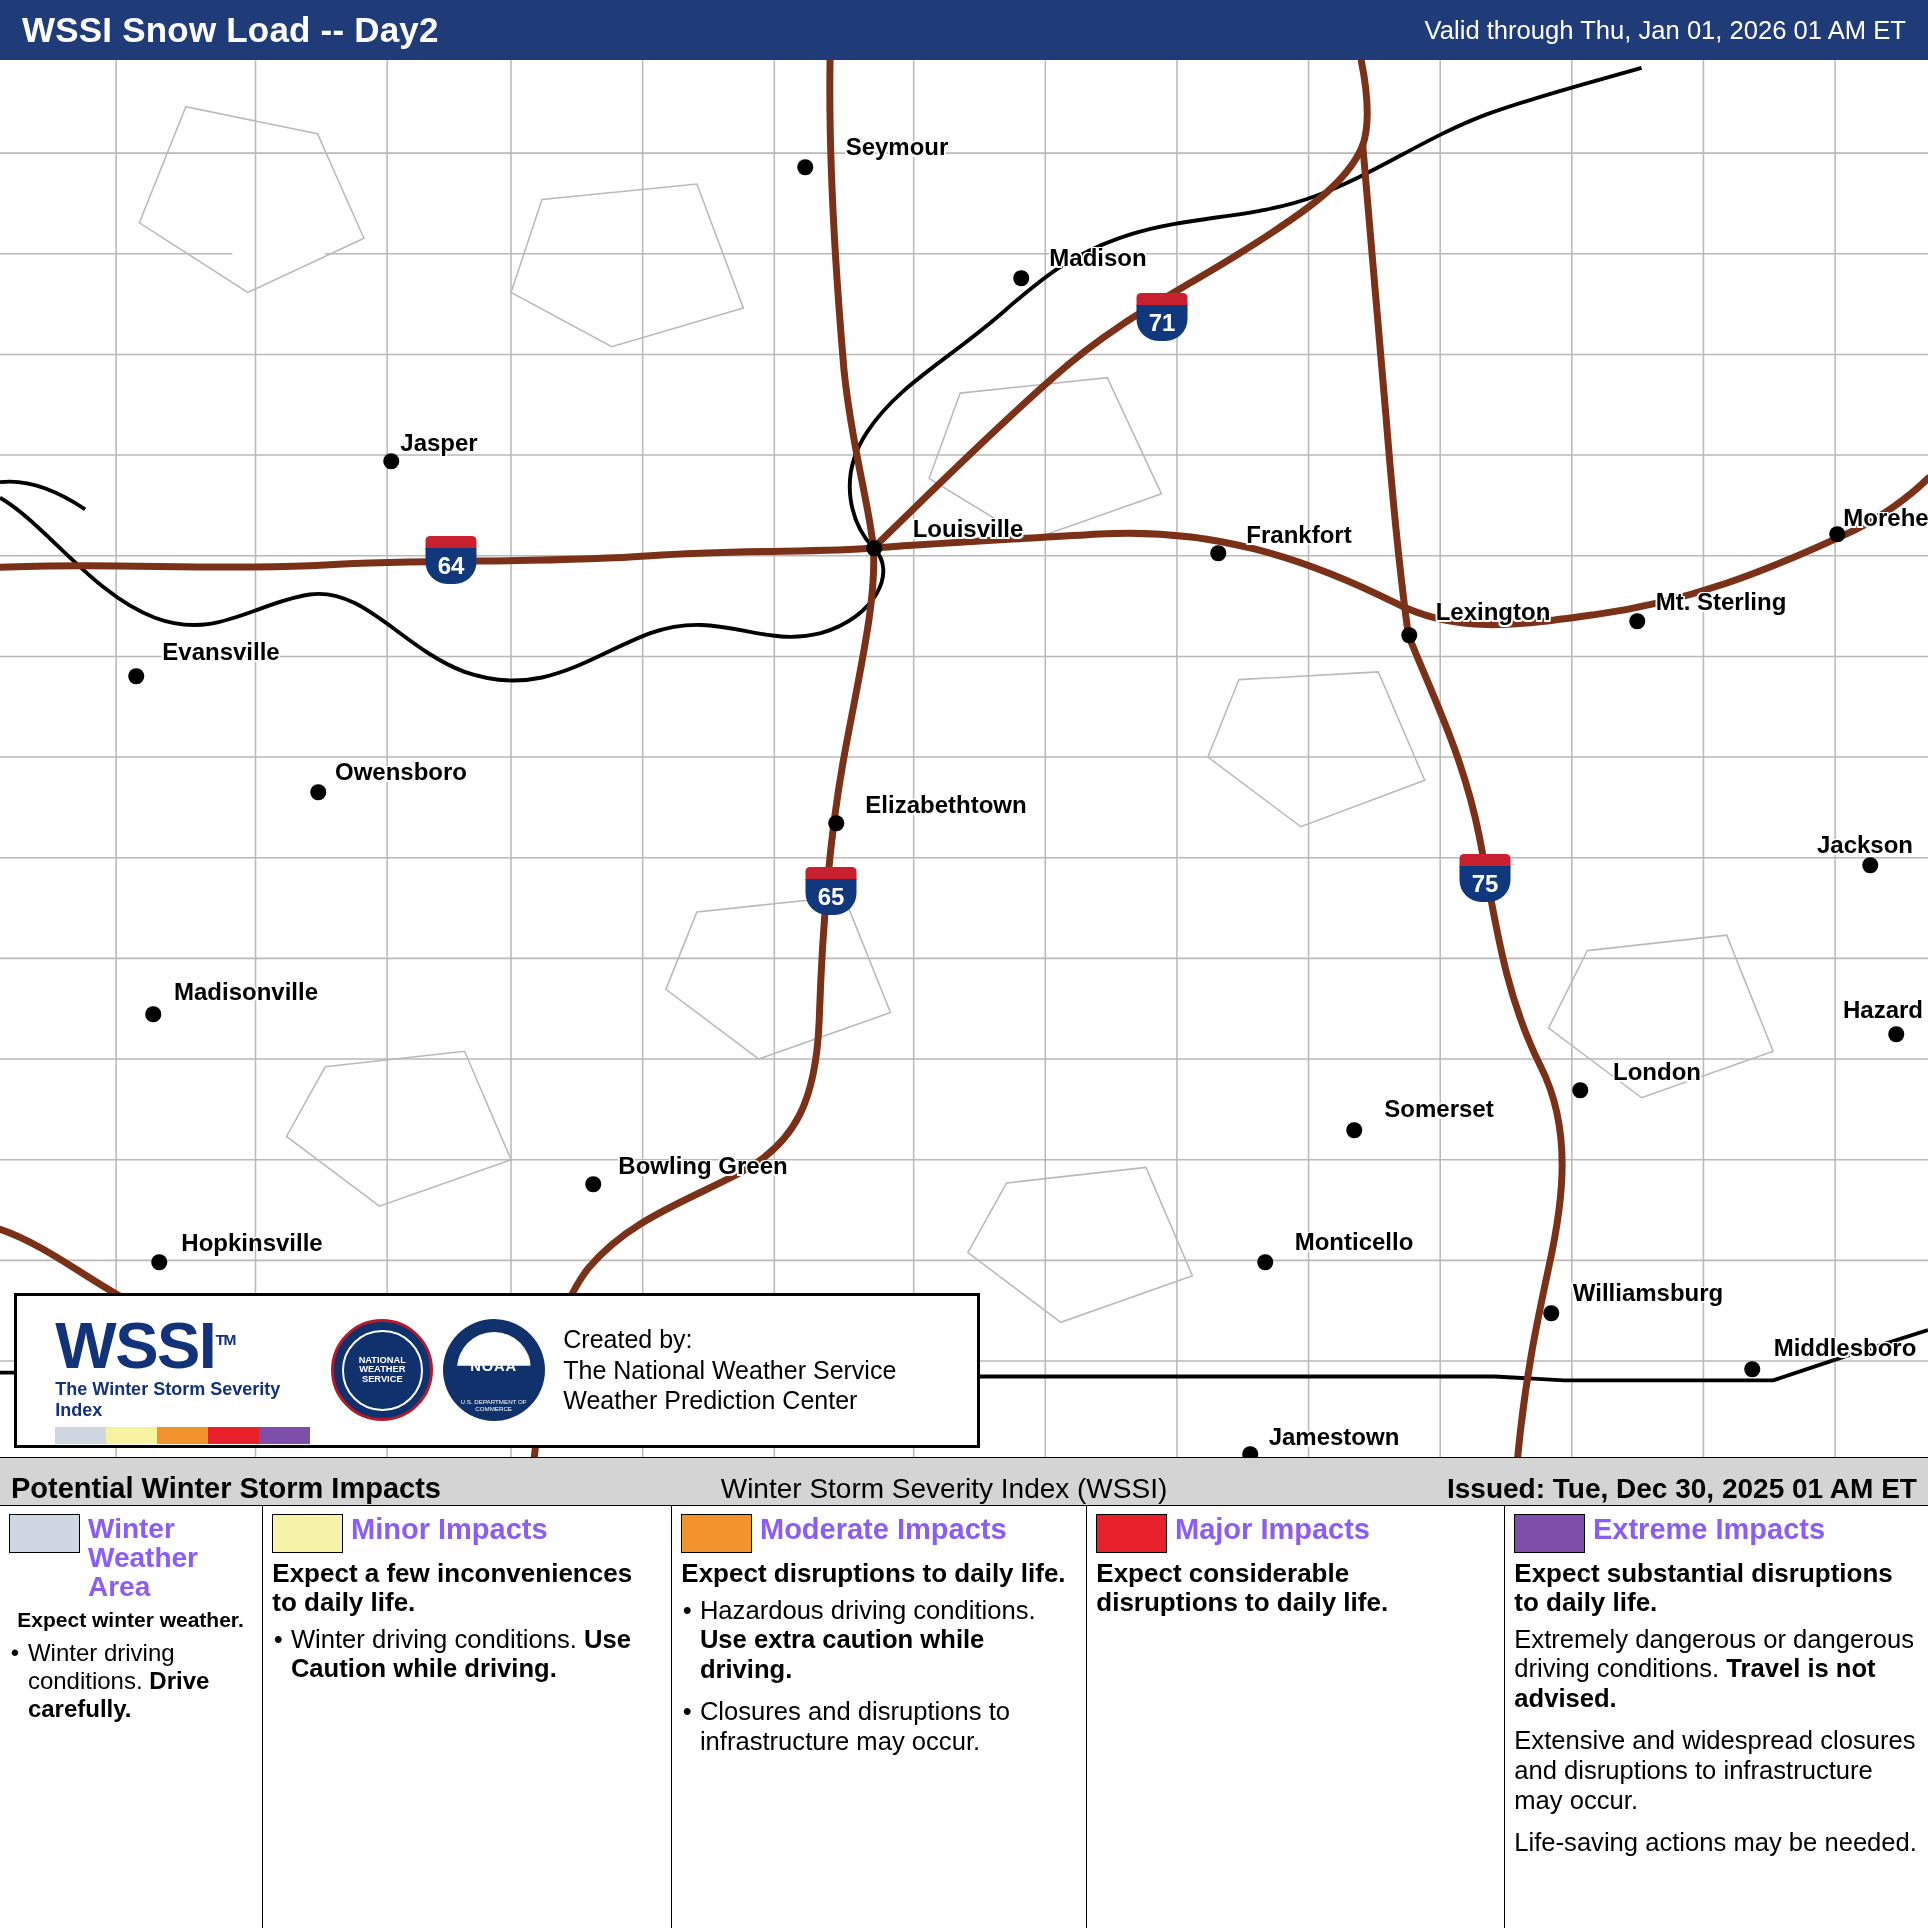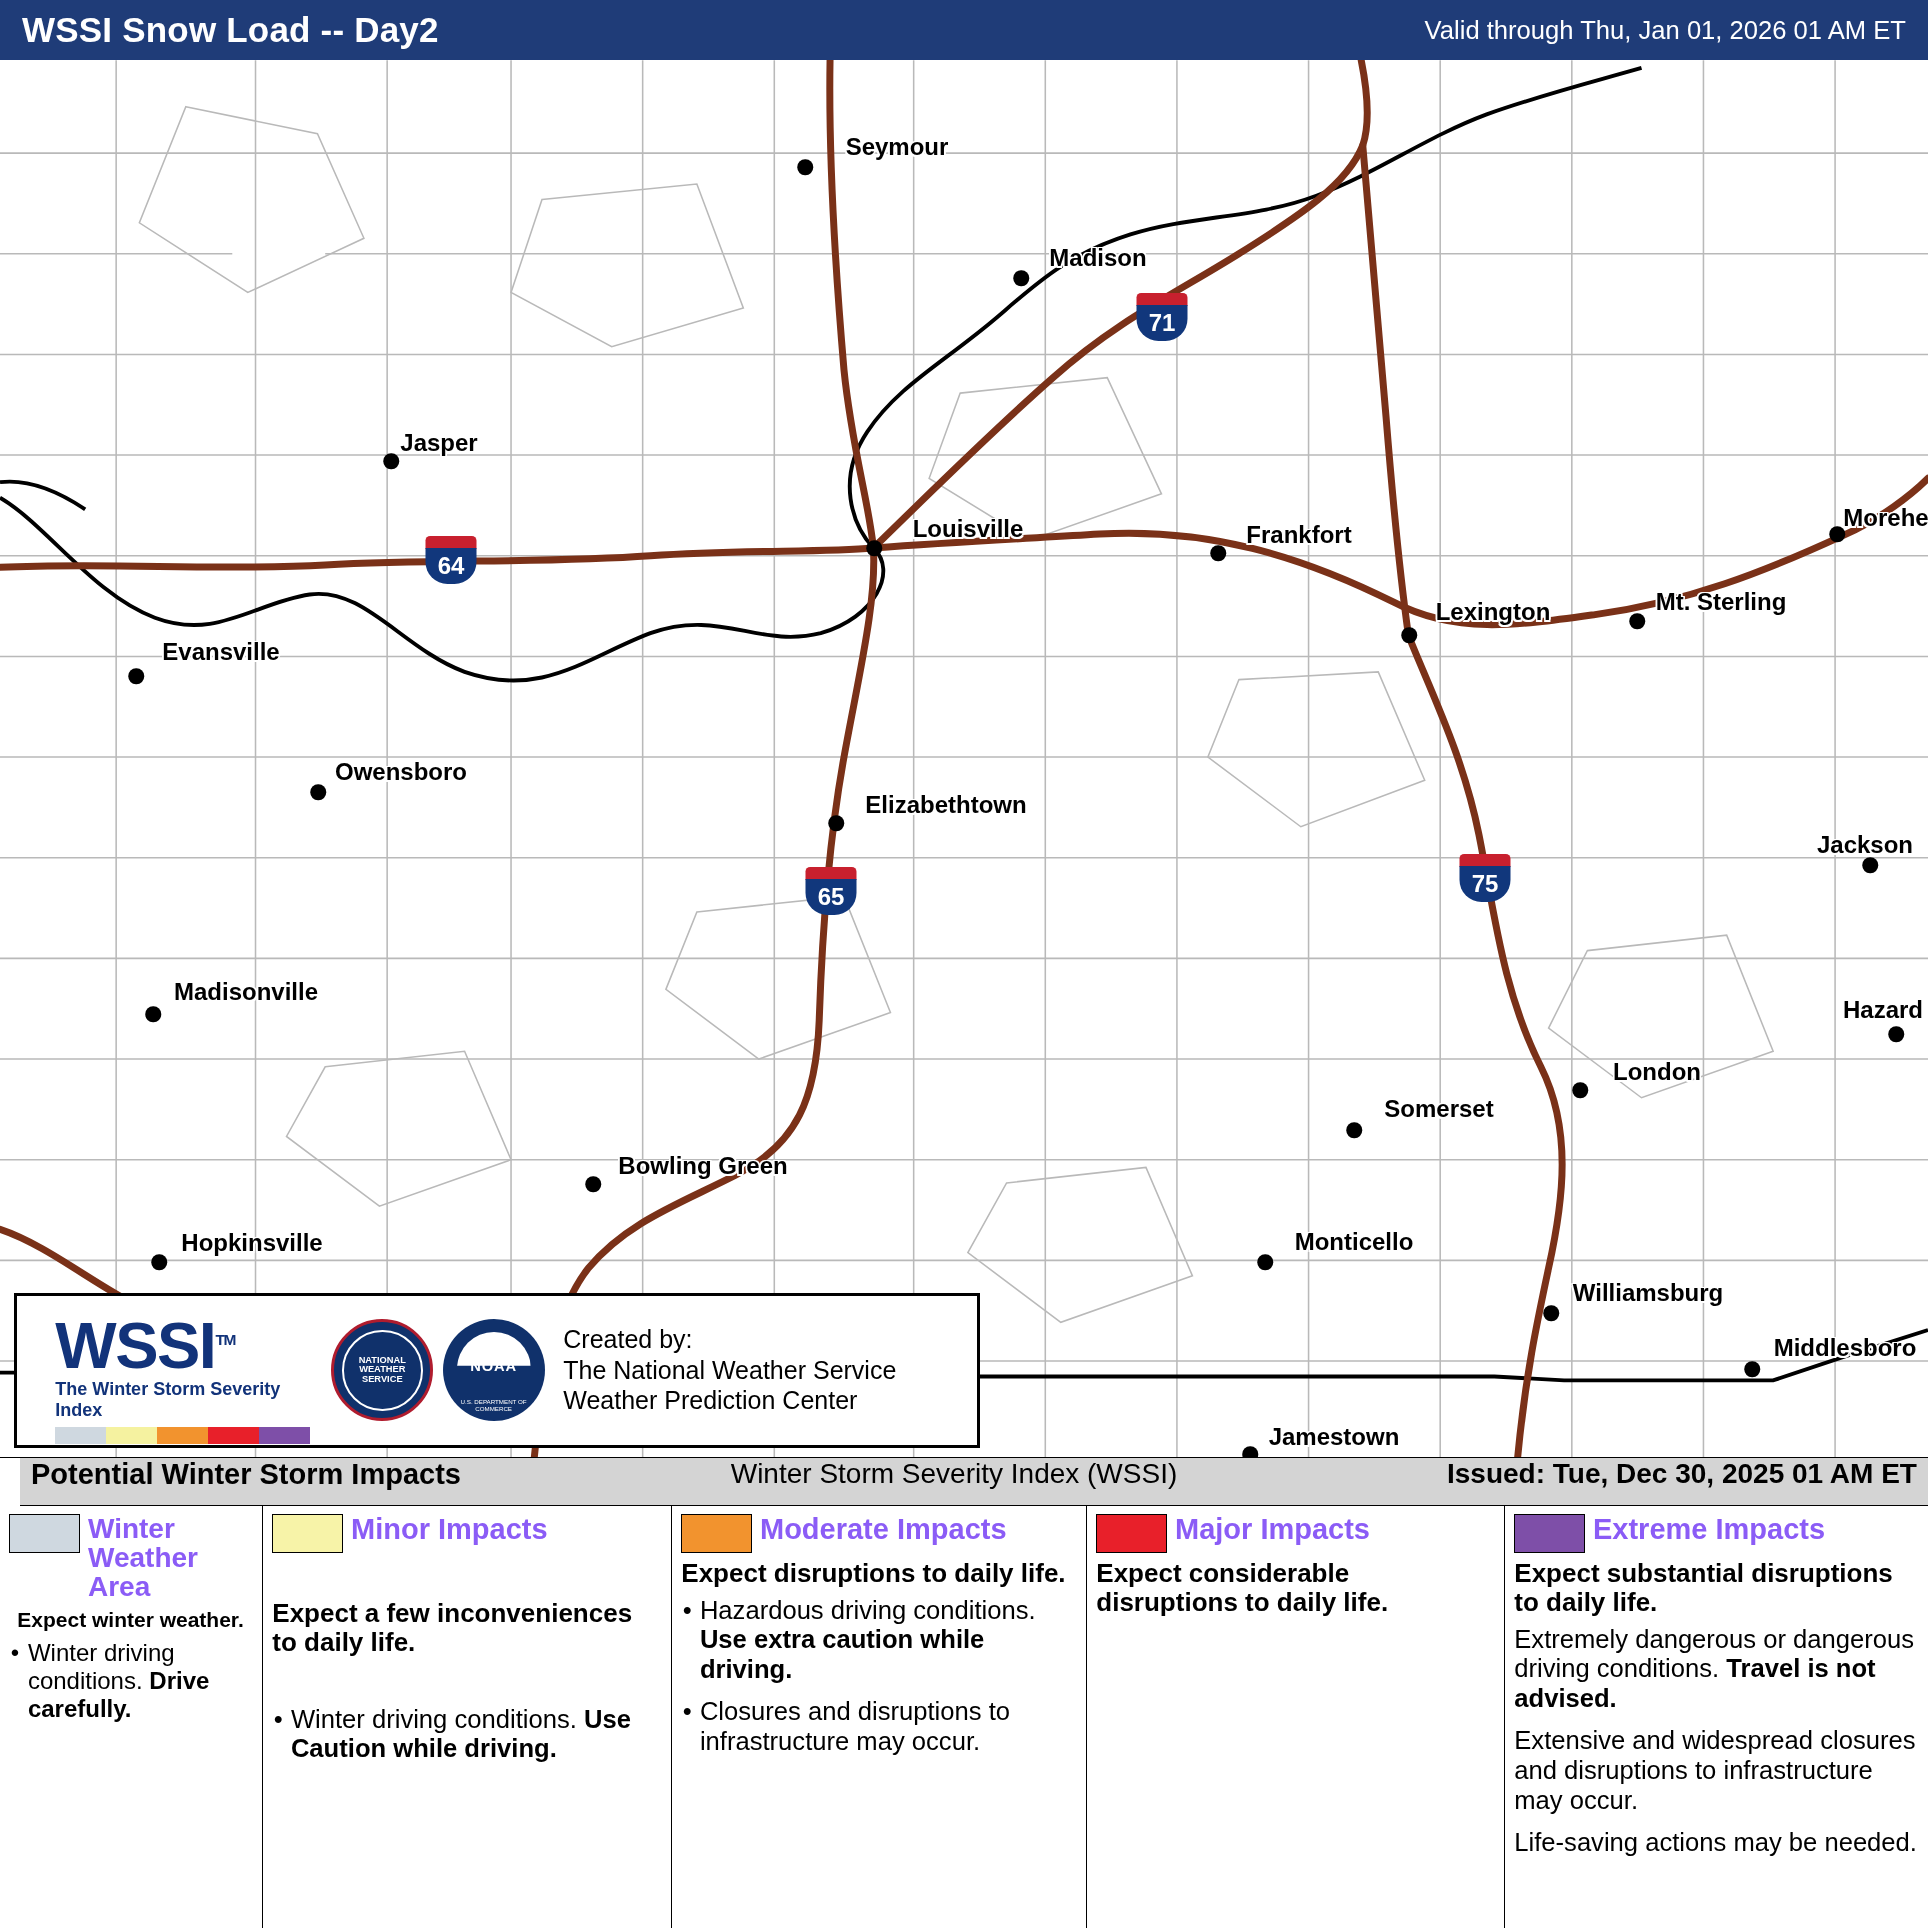--- a/index.html
+++ b/index.html
@@ -113,39 +113,38 @@
   }
   .seal.noaa .sub {
     position:absolute; left:0; right:0; bottom:9.3px; color:#fff; font-size:6.2px;
     text-align:center;
   }
   .created-by { font-size: 25px; line-height: 1.22; color: #000; padding-left: 7.7px; }
 
   
   .band {
     height: 48px; background: #d4d4d4;
-    display: flex; align-items: flex-start; justify-content: space-between;
+    display: flex; align-items: flex-end; justify-content: space-between;
     padding: 0 11px; border-bottom: 1.5px solid #000;
     flex: 0 0 auto;
-    margin-left: 20px;
   }
   .band-left { font-size: 29px; font-weight: bold; color: #000; }
   .band-mid  { font-size: 28px; color: #000; }
   .band-right{ font-size: 28px; font-weight: bold; color: #000; }
 
   
   .legend { flex: 1 1 auto; display: flex; background:#fff; }
   .legend-col {
     border-right: 1.5px solid #000;
     padding: 7.7px 9.3px 4.6px 9.3px;
     display: flex; flex-direction: column;
   }
   .legend-col:last-child { border-right: none; }
   .legend-col.c0 { width: 263px; }
-  .legend-col.c1 { width: 409px; gap: 40px; }
+  .legend-col.c1 { width: 409px; }
   .legend-col.c2 { width: 415px; }
   .legend-col.c3 { width: 418px; }
   .legend-col.c4 { width: 423px; }
 
   .legend-head { display: flex; align-items: flex-start; gap: 7.7px; }
   .swatch { width: 71px; height: 39px; border: 1.5px solid #000; flex: 0 0 auto; }
   .legend-title { font-size: 29px; font-weight: bold; color:#8b5cf6; line-height:1.05; }
   .legend-col.c0 .legend-title { font-size: 28px; }
   .legend-lead { font-size: 26px; font-weight: bold; color:#000; margin-top: 6.2px; line-height: 1.12; }
   .legend-col.c0 .legend-lead { font-size: 21px; margin-left: 8px; }

